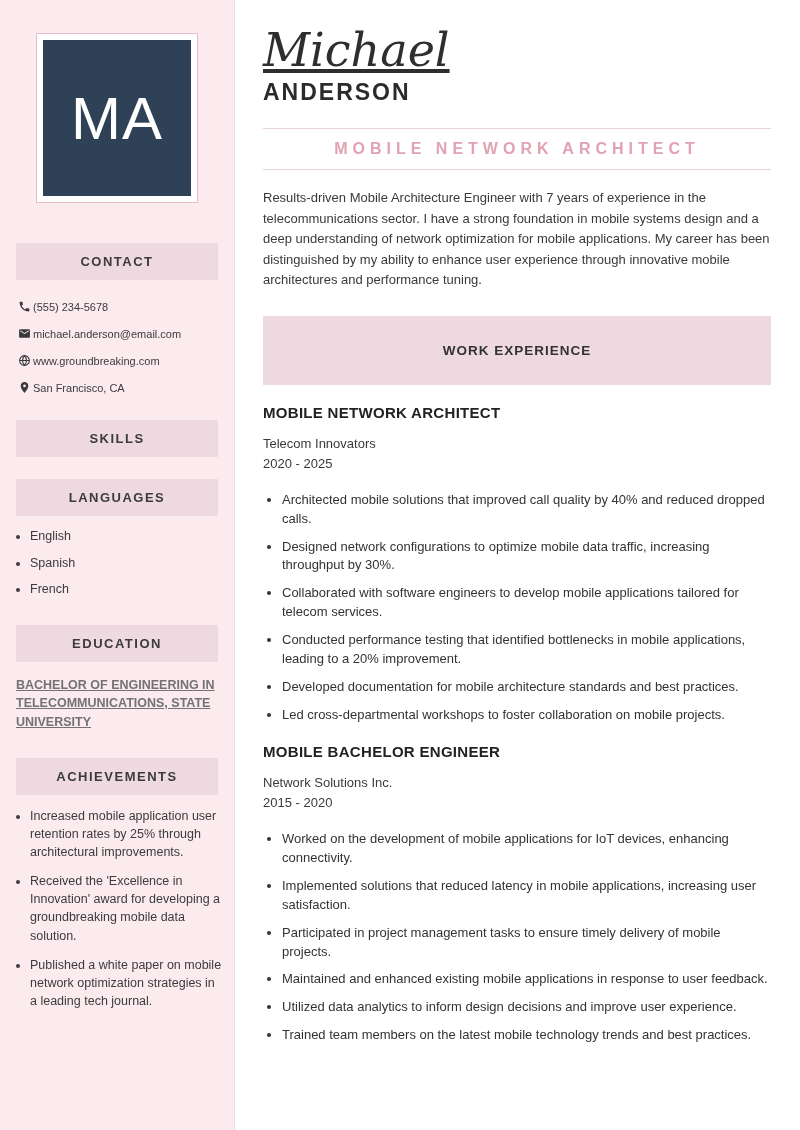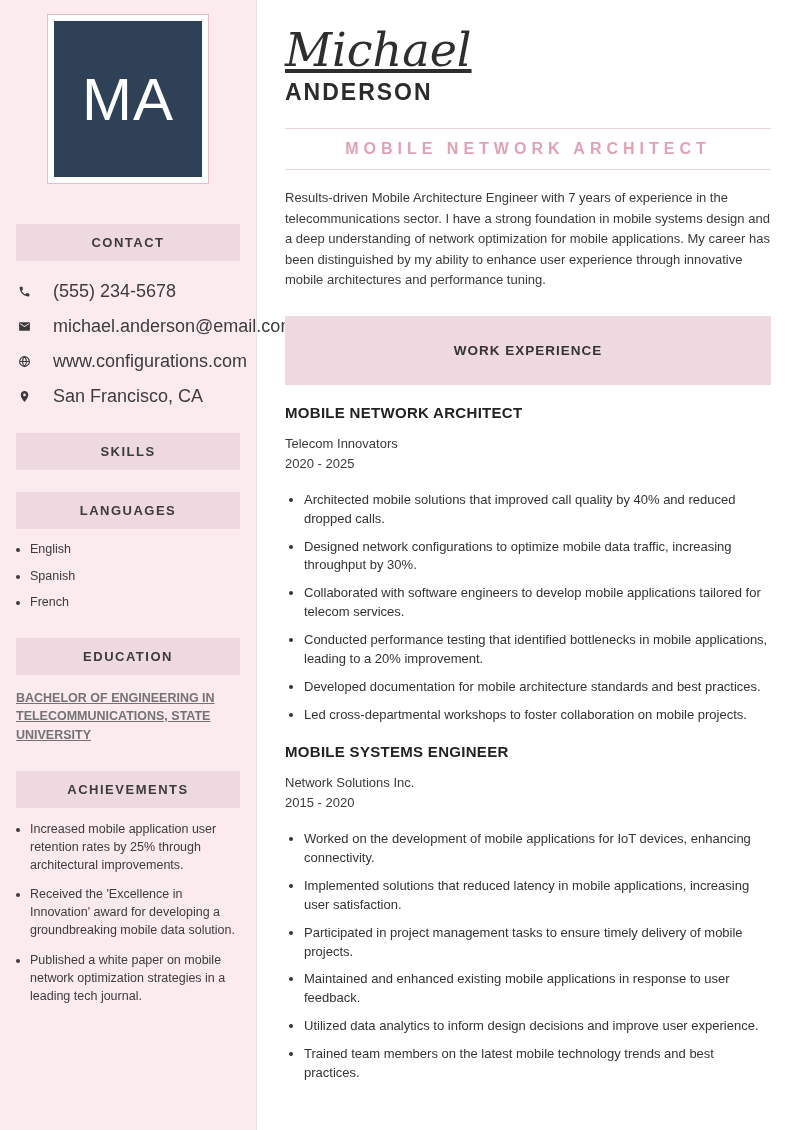--- a/index.html
+++ b/index.html
@@ -13,22 +13,22 @@
   html,body{margin:0;padding:0;}
   body{
     width:800px;height:1130px;background:#ffffff;
     font-family:"Liberation Sans", sans-serif;color:var(--text-dark);
     overflow:hidden;
   }
   .page{display:flex;width:800px;height:1130px;}
 
   
   .sidebar{
-    width:257px;flex-shrink:0;background:var(--sidebar-bg);
-    border-right:1px solid #e3e3e3;padding-top:14px;
+    width:235px;flex-shrink:0;background:var(--sidebar-bg);
+    border-right:1px solid #e3e3e3;padding-top:33px;
   }
   .avatar-frame{
     width:162px;height:170px;margin:0 auto;background:#ffffff;
     border:1px solid #e9bcc8;padding:6px;
   }
   .avatar{
     width:100%;height:100%;background:var(--avatar-navy);color:#ffffff;
     display:flex;align-items:center;justify-content:center;
     font-size:60px;font-weight:400;letter-spacing:1px;
   }
@@ -38,22 +38,22 @@
     padding:11px 4px;
   }
   .band-contact{margin-top:40px;}
   .band-skills{margin-top:26px;}
   .band-languages{margin-top:22px;}
   .band-education{margin-top:26px;}
   .band-achievements{margin-top:26px;}
 
   .contact-list{padding:6px 14px 0 18px;}
   .contact-item{
-    display:flex;align-items:center;gap:22px;margin:14px 0;
-    font-size:18px;color:#3c3c3c;
+    display:flex;align-items:center;gap:2px;margin:14px 0;
+    font-size:11px;color:#3c3c3c;
   }
   .contact-item svg{flex-shrink:0;display:block;}
 
   ul.side-list{
     margin:12px 0 0;padding:0 14px 0 30px;font-size:12.5px;color:#3c3c3c;
   }
   ul.side-list li{margin-bottom:9px;line-height:1.4;}
 
   ul.side-list-wrap{
     margin:12px 0 0;padding:0 12px 0 30px;font-size:12.5px;color:#3c3c3c;
@@ -129,21 +129,21 @@
         </span>
         <span>michael.anderson@email.com</span>
       </div>
       <div class="contact-item">
         <span>
           <svg width="13" height="13" viewBox="0 0 24 24" fill="none" stroke="#3a3a3a" stroke-width="2">
               <circle cx="12" cy="12" r="9"></circle>
               <path d="M3 12h18M12 3c2.4 2.6 3.6 5.6 3.6 9s-1.2 6.4-3.6 9c-2.4-2.6-3.6-5.6-3.6-9s1.2-6.4 3.6-9z"></path>
             </svg>
         </span>
-        <span>www.configurations.com</span>
+        <span>www.groundbreaking.com</span>
       </div>
       <div class="contact-item">
         <span>
           <svg width="13" height="13" viewBox="0 0 24 24" fill="#3a3a3a">
               <path d="M12 2C8.13 2 5 5.13 5 9c0 5.25 7 13 7 13s7-7.75 7-13c0-3.87-3.13-7-7-7zm0 9.5a2.5 2.5 0 1 1 0-5 2.5 2.5 0 0 1 0 5z"></path>
             </svg>
         </span>
         <span>San Francisco, CA</span>
       </div>
     </div>
@@ -190,21 +190,21 @@
           <li>Architected mobile solutions that improved call quality by 40% and reduced dropped calls.</li>
           <li>Designed network configurations to optimize mobile data traffic, increasing throughput by 30%.</li>
           <li>Collaborated with software engineers to develop mobile applications tailored for telecom services.</li>
           <li>Conducted performance testing that identified bottlenecks in mobile applications, leading to a 20% improvement.</li>
           <li>Developed documentation for mobile architecture standards and best practices.</li>
           <li>Led cross-departmental workshops to foster collaboration on mobile projects.</li>
         </ul>
     </div>
 
     <div class="job">
-      <div class="job-title">MOBILE SYSTEMS ENGINEER</div>
+      <div class="job-title">MOBILE BACHELOR ENGINEER</div>
       <div class="job-company">Network Solutions Inc.</div>
       <div class="job-dates">2015 - 2020</div>
       <ul class="job-bullets">
           <li>Worked on the development of mobile applications for IoT devices, enhancing connectivity.</li>
           <li>Implemented solutions that reduced latency in mobile applications, increasing user satisfaction.</li>
           <li>Participated in project management tasks to ensure timely delivery of mobile projects.</li>
           <li>Maintained and enhanced existing mobile applications in response to user feedback.</li>
           <li>Utilized data analytics to inform design decisions and improve user experience.</li>
           <li>Trained team members on the latest mobile technology trends and best practices.</li>
         </ul>

